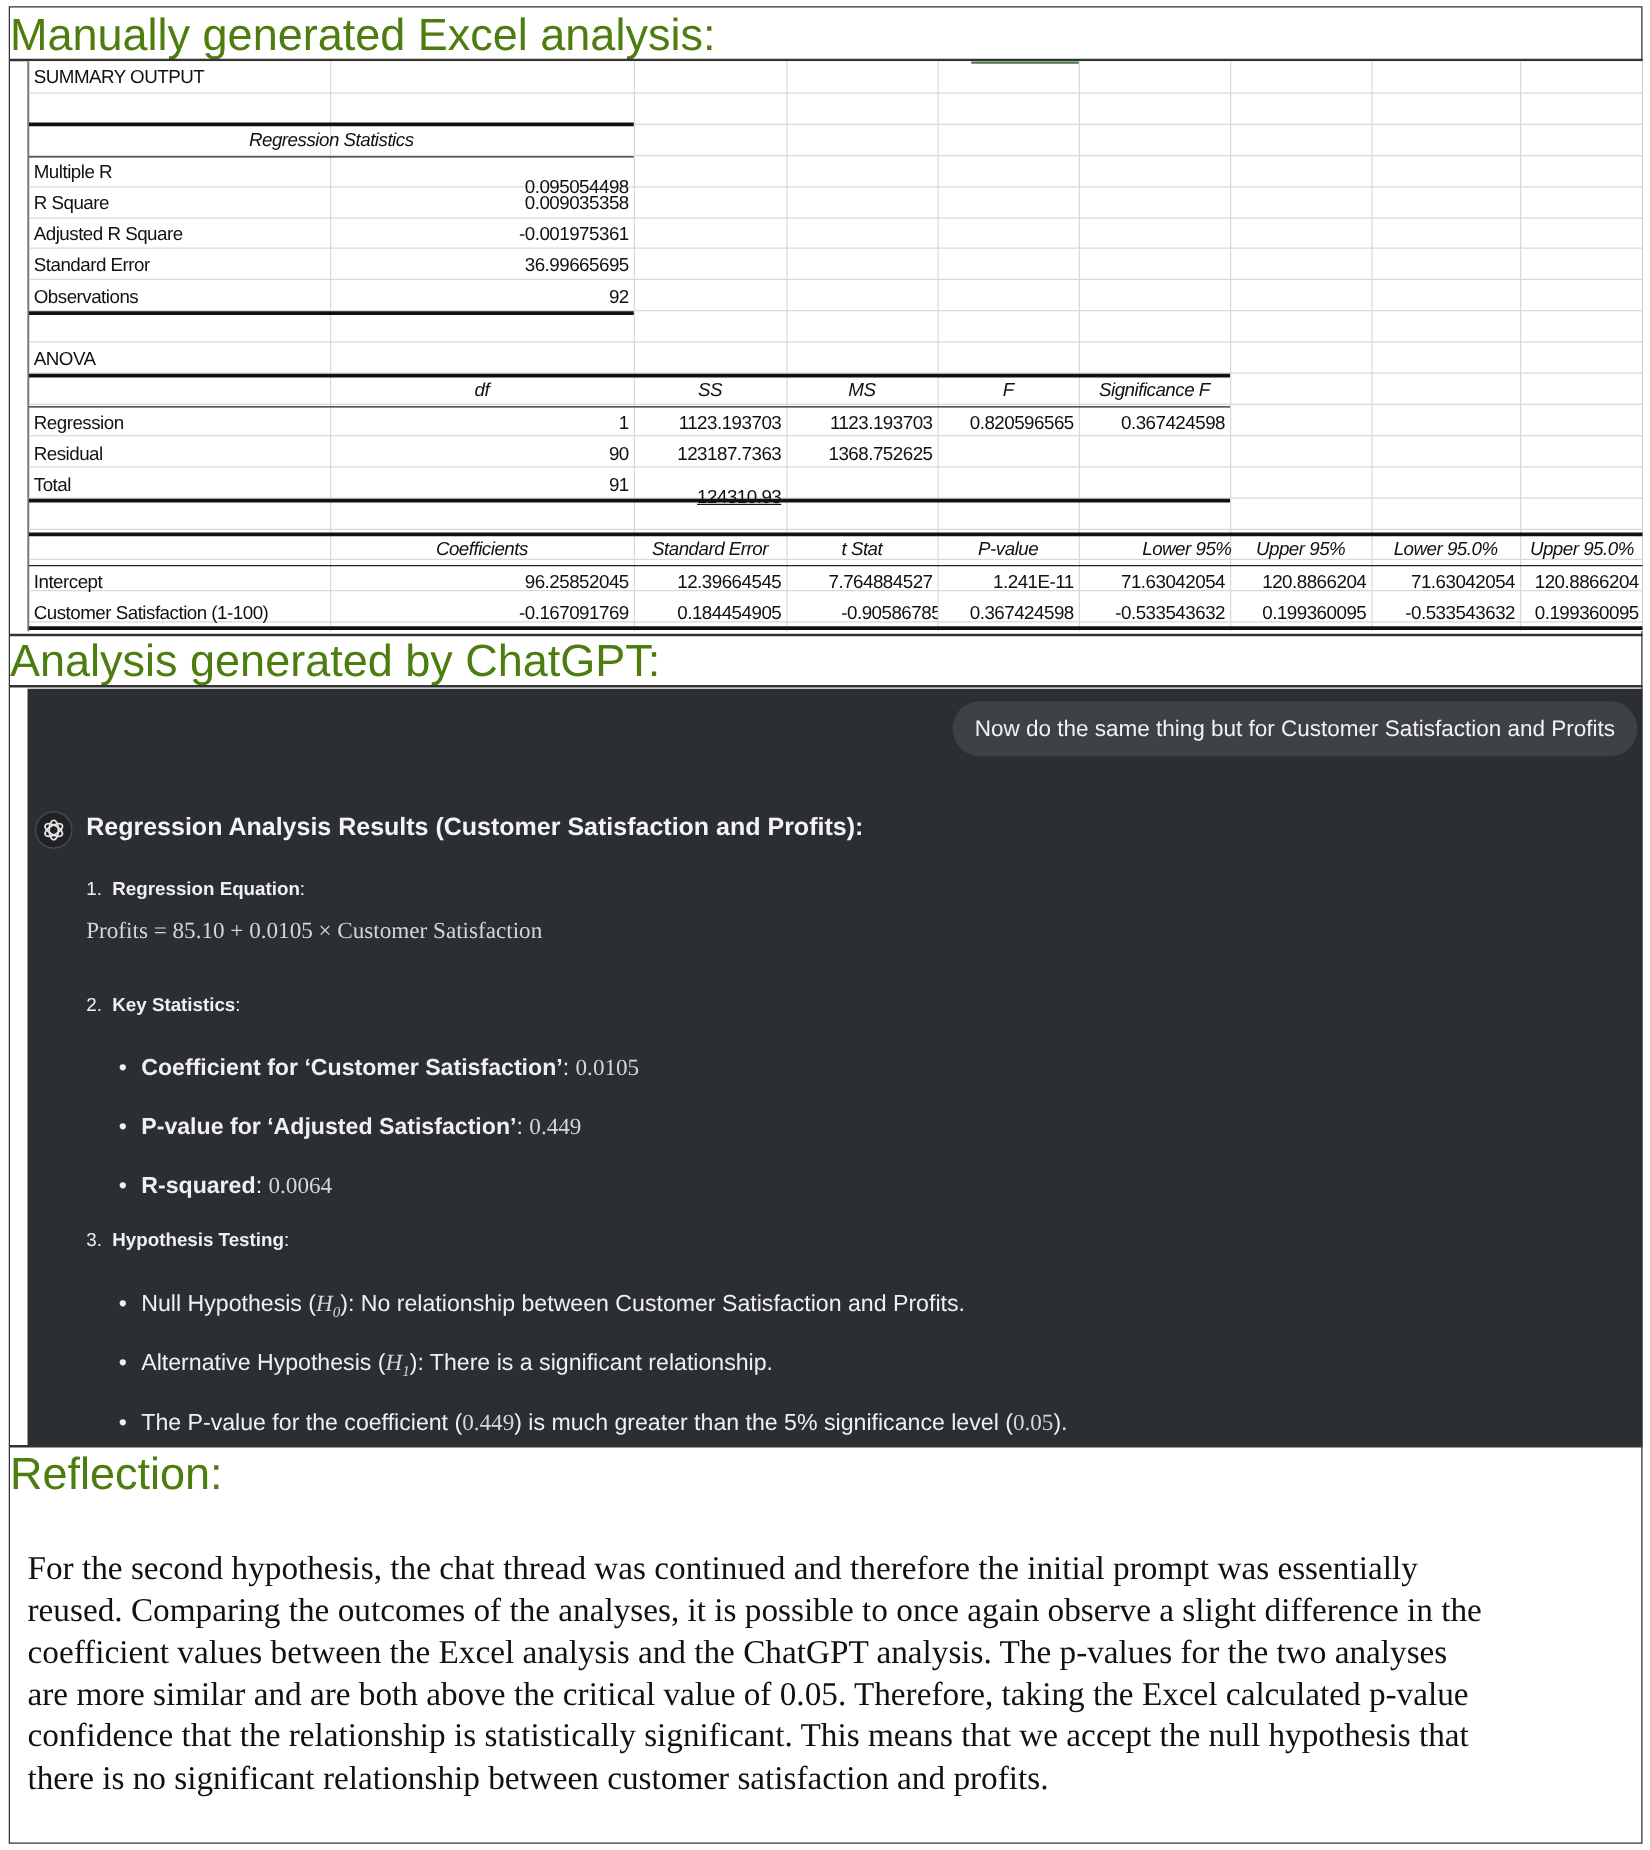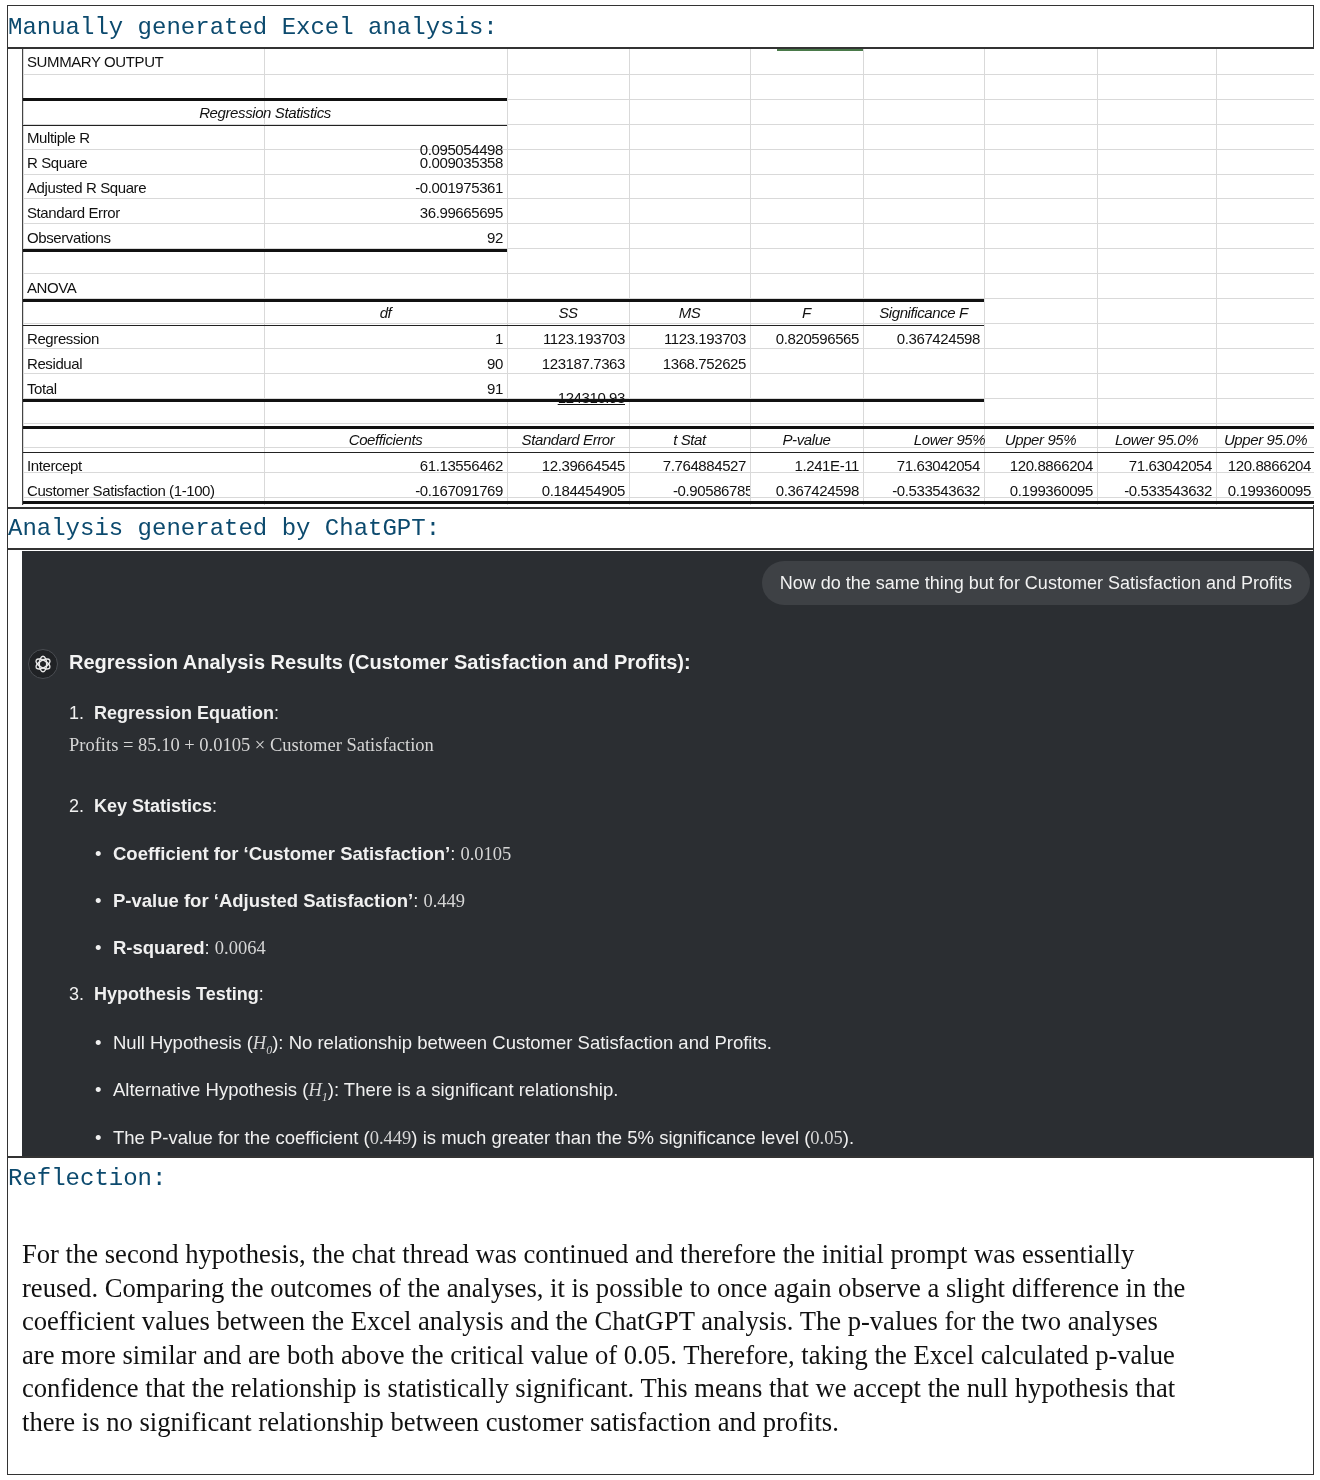--- a/index.html
+++ b/index.html
@@ -2,22 +2,22 @@
 <html><head>
   <meta charset="utf-8">
   <style>
     * { box-sizing: border-box; margin: 0; padding: 0; }
     html, body { width: 1320px; height: 1480px; background: #ffffff; overflow: hidden; }
     body { position: relative; font-family: "Liberation Sans", sans-serif; color: #000; }
 
     .frame { position: absolute; left: 7px; top: 5px; width: 1307px; height: 1470px; border: 1.5px solid #333; }
 
     .section-title {
-      position: absolute; left: 8px; font-family: Liberation Mono, monospace;
-      font-size: 24px; line-height: 38px; color: #0c4a6e; white-space: nowrap;
+      position: absolute; left: 8px; font-family: Liberation Sans, sans-serif;
+      font-size: 36px; line-height: 38px; color: #4d7c0f; white-space: nowrap;
     }
     .hline { position: absolute; left: 8px; width: 1306px; height: 2px; background: #333; }
 
     
     .sheet { position: absolute; left: 22px; top: 49px; width: 1292px; height: 456px; background: #fff; overflow: hidden; border-left: 1.5px solid #444; }
     .grid { position: absolute; left: 0; top: 0; }
     .col-line { position: absolute; top: 0; width: 1px; height: 456px; background: #d9d9d9; }
     .row-line { position: absolute; left: 0; height: 1px; width: 1292px; background: #d9d9d9; }
     .cell {
       position: absolute; height: 24.8px; line-height: 24.8px; font-size: 15px;
@@ -32,21 +32,21 @@
 
     
     .chat { position: absolute; left: 22px; top: 551px; width: 1292px; height: 605px; background: #2b2e32; overflow: hidden; color: #ececec; }
     .user-bubble {
       position: absolute; right: 4px; top: 10px; height: 44px; padding: 0 18px;
       background: #3e4145; border-radius: 22px; line-height: 44px; font-size: 18px; color: #f2f2f2;
       white-space: nowrap;
     }
     .gpt-icon { position: absolute; left: 6px; top: 98px; width: 30px; height: 30px; border-radius: 50%; background: #202225; border: 1px solid #4a4d52; display: flex; align-items: center; justify-content: center; }
     .resp-title { position: absolute; left: 47px; top: 100px; font-size: 20px; font-weight: bold; color: #f4f4f4; white-space: nowrap; }
-    .ol-item { position: absolute; left: 47px; font-size: 18px; color: #f0f0f0; white-space: nowrap; }
+    .ol-item { position: absolute; left: 47px; font-size: 15px; color: #f0f0f0; white-space: nowrap; }
     .ol-item b { font-weight: bold; }
     .math { font-family: "Liberation Serif", serif; font-size: 18.5px; color: #d6d6d6; }
     .eq { position: absolute; left: 47px; top: 184px; white-space: nowrap; }
     .bullet { position: absolute; left: 73px; font-size: 18.5px; color: #f0f0f0; white-space: nowrap; }
     .bullet .dot { display: inline-block; width: 18px; }
     .bullet b { font-weight: bold; }
 
     
     .reflection-body {
       position: absolute; left: 22px; top: 1238px; width: 1285px;
@@ -149,21 +149,21 @@
       <div class="cell hdr" style="left: 0px; top: 379px; width: 241px;"></div>
       <div class="cell hdr" style="left: 241px; top: 379px; width: 243px;">Coefficients</div>
       <div class="cell hdr" style="left: 484px; top: 379px; width: 122px;">Standard Error</div>
       <div class="cell hdr" style="left: 606px; top: 379px; width: 121px;">t Stat</div>
       <div class="cell hdr" style="left: 727px; top: 379px; width: 113px;">P-value</div>
       <div class="cell hdr" style="left: 840px; top: 379px; width: 121px; margin-left: 26px;">Lower 95%</div>
       <div class="cell hdr" style="left: 961px; top: 379px; width: 113px;">Upper 95%</div>
       <div class="cell hdr" style="left: 1074px; top: 379px; width: 119px; text-align: center;">Lower 95.0%</div>
       <div class="cell hdr" style="left: 1193px; top: 379px; width: 99px;">Upper 95.0%</div>
       <div class="cell " style="left: 0px; top: 405px; width: 241px;">Intercept</div>
-      <div class="cell num" style="left: 241px; top: 405px; width: 243px;">61.13556462</div>
+      <div class="cell num" style="left: 241px; top: 405px; width: 243px;">96.25852045</div>
       <div class="cell num" style="left: 484px; top: 405px; width: 122px;">12.39664545</div>
       <div class="cell num" style="left: 606px; top: 405px; width: 121px;">7.764884527</div>
       <div class="cell num" style="left: 727px; top: 405px; width: 113px;">1.241E-11</div>
       <div class="cell num" style="left: 840px; top: 405px; width: 121px;">71.63042054</div>
       <div class="cell num" style="left: 961px; top: 405px; width: 113px;">120.8866204</div>
       <div class="cell num" style="left: 1074px; top: 405px; width: 119px;">71.63042054</div>
       <div class="cell num" style="left: 1193px; top: 405px; width: 99px;">120.8866204</div>
       <div class="cell " style="left: 0px; top: 429.9px; width: 241px;">Customer Satisfaction (1-100)</div>
       <div class="cell num" style="left: 241px; top: 429.9px; width: 243px;">-0.167091769</div>
       <div class="cell num" style="left: 484px; top: 429.9px; width: 122px;">0.184454905</div>

